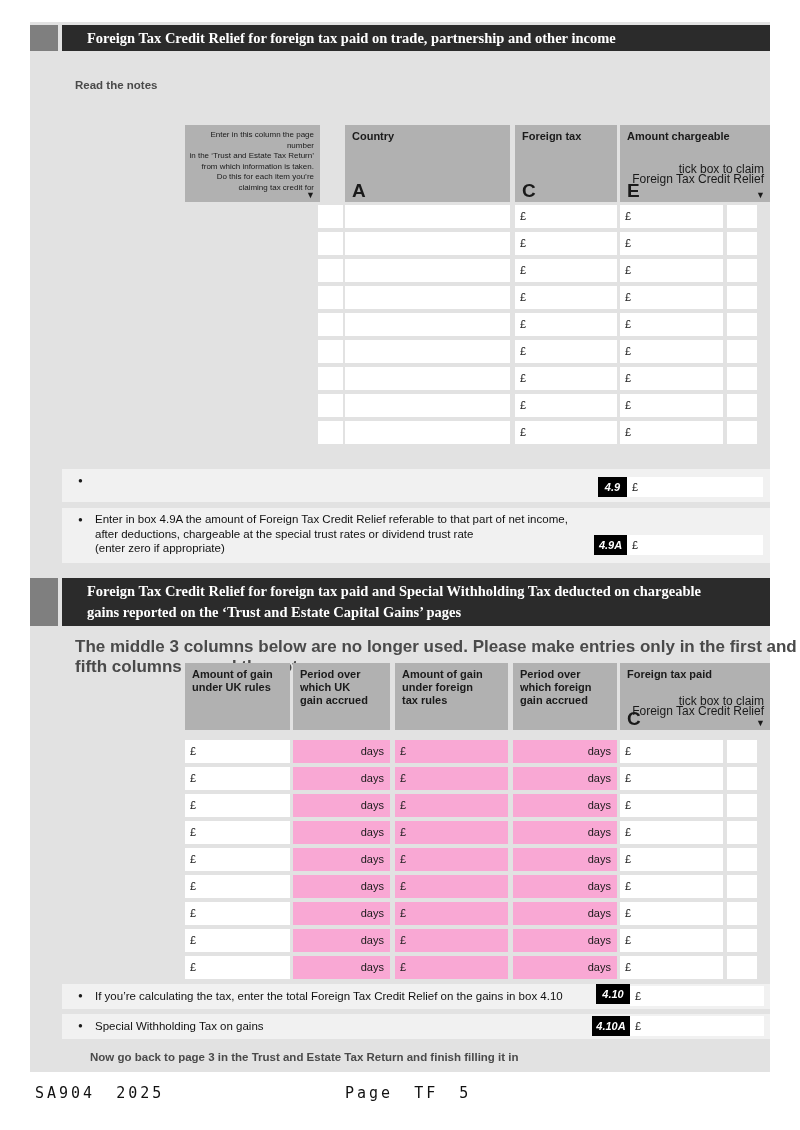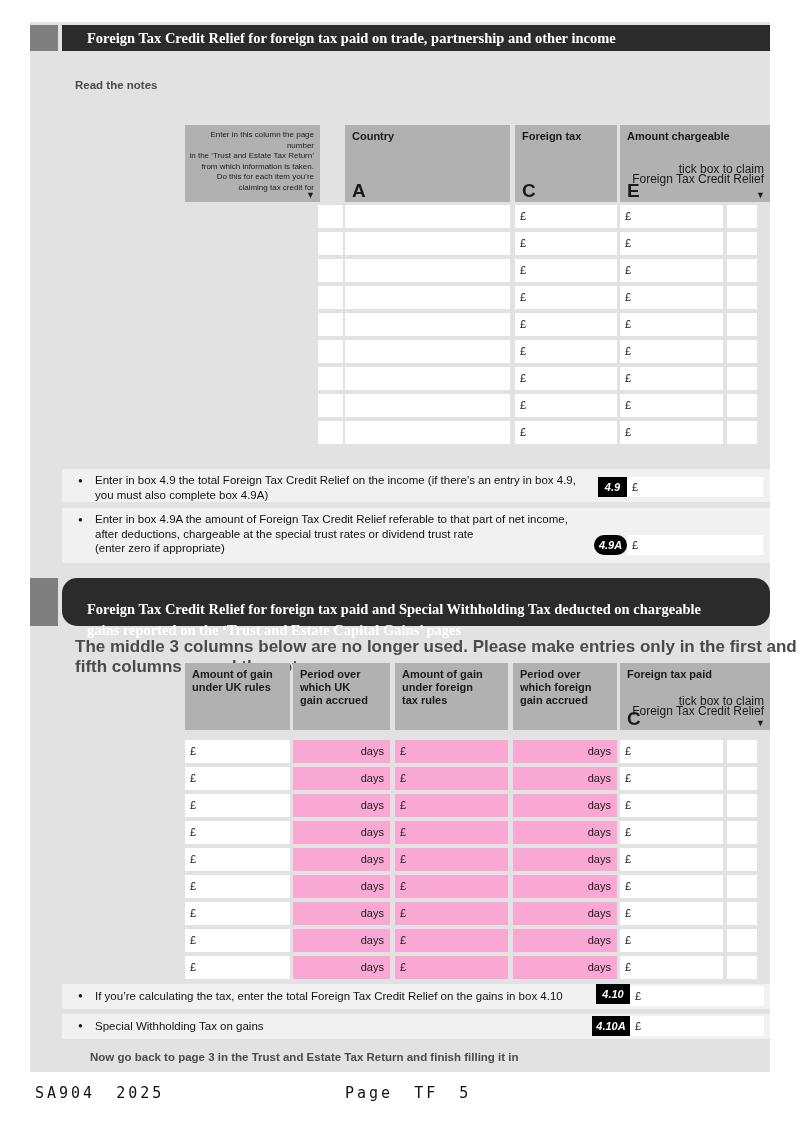--- a/index.html
+++ b/index.html
@@ -4,21 +4,21 @@
 <style>
   html,body { margin:0; padding:0; background:#ffffff; }
   .page { position:relative; width:800px; height:1130px; background:#ffffff;
           font-family:"Liberation Sans", sans-serif; color:#1a1a1a; overflow:hidden; }
   .graybg { position:absolute; left:30px; top:22px; width:740px; height:1050px; background:#e2e2e2; }
   .sq { position:absolute; left:30px; width:28px; background:#7f7f7f; }
   .bar { position:absolute; left:62px; width:708px; background:#2b2b2b; color:#ffffff;
          font-family:"Liberation Serif", serif; font-weight:bold; font-size:14.5px;
          box-sizing:border-box; padding-left:25px; white-space:pre-line; }
   .bar.one { line-height:26px; }
-  .bar.two { line-height:21px; padding-top:21px;border-radius:15px; }
+  .bar.two { line-height:21px; padding-top:3px; }
   .hdrbox { position:absolute; background:#b1b1b1; box-sizing:border-box; }
   .hdrbox .lbl { position:absolute; top:5px; left:7px; right:4px; font-weight:bold; font-size:11px;
                  line-height:13px; white-space:pre-line; }
   .hdrbox .letter { position:absolute; left:7px; bottom:0px; font-size:19px; font-weight:bold; }
   .hdrbox .tri { position:absolute; right:5px; bottom:2px; font-size:9px; line-height:9px; }
   .hdrbox .instr { position:absolute; top:5px; left:4px; right:6px; font-size:8px; line-height:10.5px;
                    text-align:right; white-space:pre-line; }
   .hdrbox .smallnote { position:absolute; right:6px; font-size:12px; line-height:9.5px;
                        text-align:right; white-space:pre-line; }
   .field { position:absolute; background:#ffffff; font-size:11px; line-height:23px;
@@ -115,31 +115,29 @@
       <div class="field" style="left: 727px; top: 394px; width: 30px; height: 23px;"></div>
       <div class="field" style="left: 318px; top: 421px; width: 25px; height: 23px;"></div>
       <div class="field" style="left: 345px; top: 421px; width: 165px; height: 23px;"></div>
       <div class="field" style="left: 515px; top: 421px; width: 102px; height: 23px;">£</div>
       <div class="field" style="left: 620px; top: 421px; width: 103px; height: 23px;">£</div>
       <div class="field" style="left: 727px; top: 421px; width: 30px; height: 23px;"></div>
     </div>
 
   <div class="strip" style="top:469px; height:33px;"></div>
   <div class="bullet" style="left:78px; top:476px;">●</div>
-  <div class="btext" style="left:95px; top:473px;">Enter in box 4.9 the total Foreign Tax Credit Relief on the income (if there’s an entry in box 4.9,
-you must also complete box 4.9A)</div>
   <div class="blabel" style="left:598px; top:477px; width:29px;">4.9</div>
   <div class="money" style="left:627px; top:477px; width:136px;">£</div>
 
   <div class="strip" style="top:508px; height:55px;"></div>
   <div class="bullet" style="left:78px; top:515px;">●</div>
   <div class="btext" style="left:95px; top:512px;">Enter in box 4.9A the amount of Foreign Tax Credit Relief referable to that part of net income,
 after deductions, chargeable at the special trust rates or dividend trust rate
 (enter zero if appropriate)</div>
-  <div class="blabel" style="left:594px; top:535px; width:33px;border-radius:10px;">4.9A</div>
+  <div class="blabel" style="left:594px; top:535px; width:33px;">4.9A</div>
   <div class="money" style="left:627px; top:535px; width:136px;">£</div>
 
   <div class="sq" style="top:578px; height:48px;"></div>
   <div class="bar two" style="top:578px; height:48px;">Foreign Tax Credit Relief for foreign tax paid and Special Withholding Tax deducted on chargeable
 gains reported on the ‘Trust and Estate Capital Gains’ pages</div>
 
   <div class="graynote" style="left:75px; top:637px; font-size:17px;">The middle 3 columns below are no longer used. Please make entries only in the first and fifth columns – read the notes</div>
 
   <div class="hdrbox" style="left:185px; top:663px; width:105px; height:67px;">
     <div class="lbl">Amount of gain

